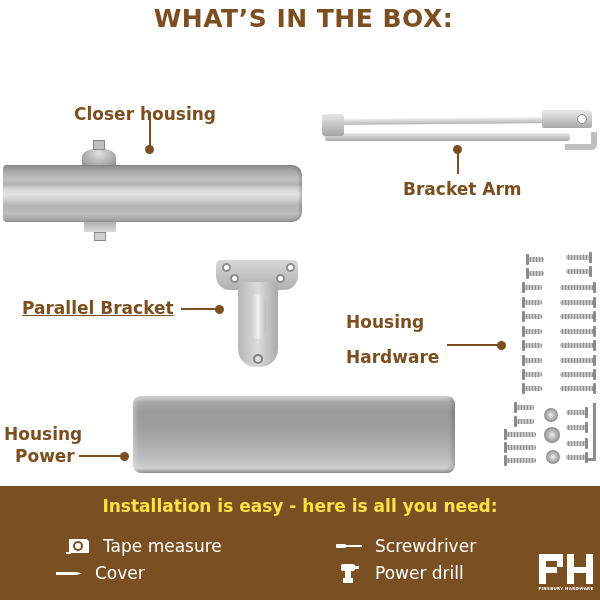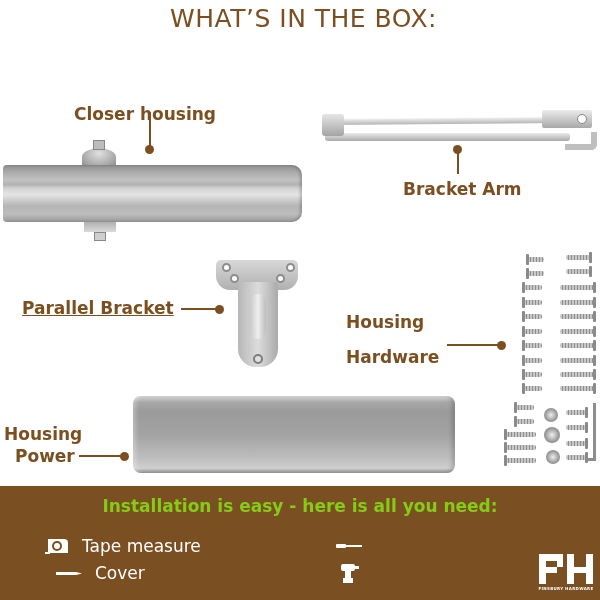--- a/index.html
+++ b/index.html
@@ -1,21 +1,21 @@
 <!DOCTYPE html>
 <html><head>
 <meta charset="utf-8">
 <style>
   * { margin: 0; padding: 0; box-sizing: border-box; }
   html, body { width: 600px; height: 600px; background: #ffffff; overflow: hidden; }
   body { position: relative; font-family: "DejaVu Sans", "Liberation Sans", sans-serif; }
 
   .title {
     position: absolute; left: 0; top: 4px; width: 600px;
-    text-align: center; color: #7b4f1f; font-weight: normal;
+    text-align: center; color: #7b4f1f; font-weight: bold;
     font-size: 25px; letter-spacing: 0.5px; padding-left: 7px;
   }
 
   .label {
     position: absolute; color: #7b4f1f; font-weight: bold; font-size: 17px;
     line-height: 22px; white-space: nowrap;
   }
 
   .hline { position: absolute; height: 2px; background: #7b4f1f; }
   .vline { position: absolute; width: 2px; background: #7b4f1f; }
@@ -120,21 +120,21 @@
     border-right: 3px solid #8d8d8d; border-bottom: 3px solid #8d8d8d;
   }
 
   
   .banner {
     position: absolute; left: 0; top: 486px; width: 600px; height: 114px;
     background: #7a4f22;
   }
   .banner-title {
     position: absolute; left: 0; top: 10px; width: 600px; text-align: center;
-    color: #84cc16; font-weight: bold; font-size: 17px;
+    color: #fde047; font-weight: bold; font-size: 17px;
   }
   .tool {
     position: absolute; color: #ffffff; font-size: 17px; line-height: 22px;
     display: flex; align-items: center; white-space: nowrap;
   }
   .tool .icon { width: 30px; height: 22px; position: relative; margin-right: 10px; }
   .logo {
     position: absolute; left: 537px; top: 550px; width: 58px; height: 46px;
   }
   .logo-letters { position: absolute; left: 2px; top: 4px; width: 54px; height: 30px; }
@@ -224,21 +224,21 @@
 <div class="label" style="left:4px; top:423px;">Housing</div>
 <div class="label" style="left:15px; top:445px;">Power</div>
 <div class="hline" style="left:79px; top:455px; width:46px;"></div>
 <div class="dot" style="left:120px; top:452px;"></div>
 <div class="cover"></div>
 
 <div class="banner">
   <div class="banner-title">Installation is easy - here is all you need:</div>
 </div>
 
-<div class="tool" style="left:42px; top:535px;">
+<div class="tool" style="left:63px; top:535px;">
   <span class="icon">
     <svg width="30" height="22" viewBox="0 0 30 22">
       <path d="M6 4 h16 a4 4 0 0 1 4 4 v10 h-20 z" fill="#ffffff"></path>
       <circle cx="15" cy="11" r="5" fill="#7a4f22"></circle>
       <circle cx="15" cy="11" r="3" fill="#ffffff"></circle>
       <rect x="3" y="17" width="5" height="2" fill="#ffffff"></rect>
     </svg>
   </span>
   <span>Tape measure</span>
 </div>
@@ -253,31 +253,33 @@
   <span>Cover</span>
 </div>
 
 <div class="tool" style="left:335px; top:535px;">
   <span class="icon">
     <svg width="30" height="22" viewBox="0 0 30 22">
       <rect x="1" y="9" width="10" height="4" rx="1" fill="#ffffff"></rect>
       <rect x="11" y="10" width="16" height="2" fill="#ffffff"></rect>
     </svg>
   </span>
+  <span>Screwdriver</span>
 </div>
 
 <div class="tool" style="left:335px; top:562px;">
   <span class="icon">
     <svg width="30" height="22" viewBox="0 0 30 22">
       <rect x="6" y="2" width="14" height="7" rx="2" fill="#ffffff"></rect>
       <rect x="20" y="4" width="4" height="3" fill="#ffffff"></rect>
       <rect x="10" y="9" width="6" height="8" fill="#ffffff"></rect>
       <rect x="8" y="16" width="10" height="5" fill="#ffffff"></rect>
     </svg>
   </span>
+  <span>Power drill</span>
 </div>
 
 <div class="logo">
   <svg class="logo-letters" width="54" height="30" viewBox="0 0 54 30">
     <rect x="0" y="0" width="24" height="7" fill="#ffffff"></rect>
     <rect x="0" y="0" width="7" height="30" fill="#ffffff"></rect>
     <rect x="0" y="13" width="18" height="6" fill="#ffffff"></rect>
     <rect x="28" y="0" width="7" height="30" fill="#ffffff"></rect>
     <rect x="47" y="0" width="7" height="30" fill="#ffffff"></rect>
     <rect x="28" y="13" width="26" height="6" fill="#ffffff"></rect>

